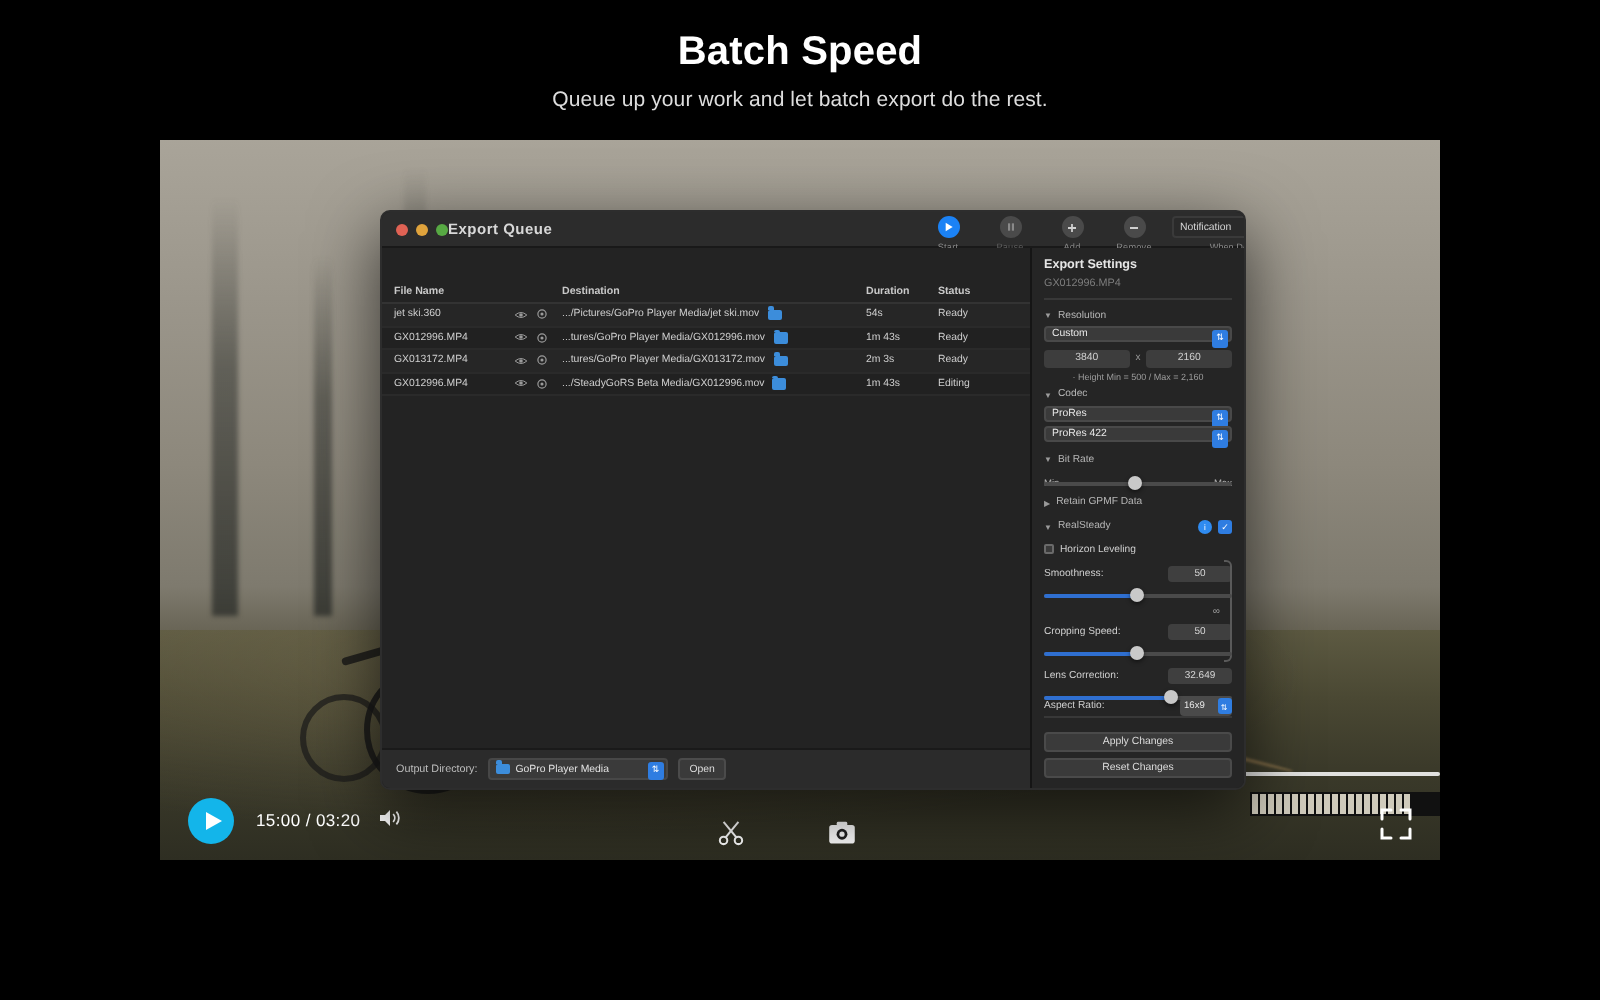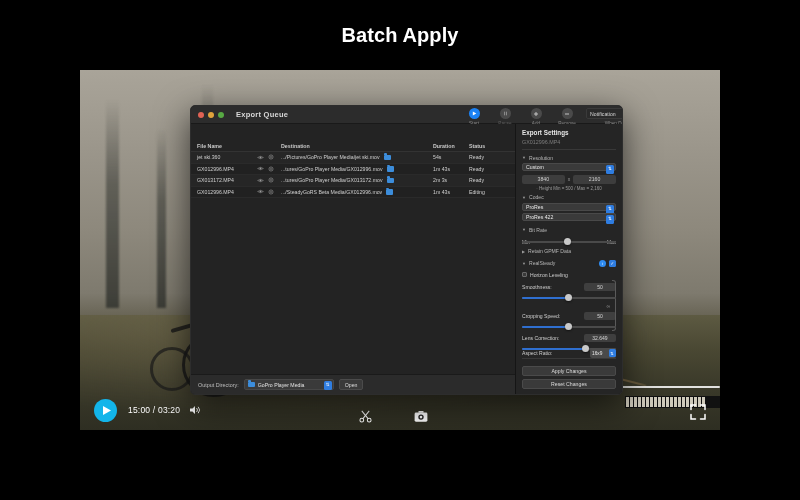--- a/index.html
+++ b/index.html
@@ -75,21 +75,21 @@
 
   
   .win { position:absolute; left:190px; top:105px; width:433px; height:290px;
          background:#1f1f1f; border-radius:5px; overflow:hidden;
          box-shadow:0 10px 34px rgba(0,0,0,.65); border:1px solid #2d2d2d; }
   .titlebar { height:18px; background:#2c2c2c; display:flex; align-items:center;
               padding:0 7px; border-bottom:1px solid #191919; position:relative; }
   .lights { display:flex; gap:4px; }
   .lights i { width:6px; height:6px; border-radius:50%; display:block; }
   .l-red{background:#e06254;} .l-yel{background:#e0a33c;} .l-grn{background:#57a943;}
-  .win-title { color:#d8d8d8; font-size:7.5px; font-weight:700; margin-left:12px; letter-spacing:.25px; }
+  .win-title { color:#d8d8d8; font-size:7.5px; font-weight:700; letter-spacing:.25px; }
 
   
   .toolbar { position:absolute; right:0; top:0; height:26px; width:165px;
              display:flex; align-items:flex-start; padding-top:2px; }
   .tb-group { display:flex; gap:5px; margin-left:4px; }
   .tb-item { width:26px; display:flex; flex-direction:column; align-items:center; }
   .tb-circ { width:11px; height:11px; border-radius:50%; background:#4a4a4a;
              display:flex; align-items:center; justify-content:center; }
   .tb-circ.active { background:#1b82f5; }
   .tb-lab { color:#8a8a8a; font-size:4.6px; margin-top:1.5px; letter-spacing:.1px; }
@@ -184,21 +184,22 @@
   .act-btn { height:10px; background:#3a3a3a; border:1px solid #4a4a4a; border-radius:2px;
              display:flex; align-items:center; justify-content:center;
              color:#dcdcdc; font-size:5.2px; margin-top:3px; }
   .bracket { position:absolute; right:0px; top:0; width:4px; height:100%;
              border:1px solid #5a5a5a; border-left:none; border-radius:0 3px 3px 0; }
 </style>
 </head>
 <body>
 
 <div class="page-head">
-  <div class="page-title">Batch Apply</div>
+  <div class="page-title">Batch Speed</div>
+  <div class="page-sub">Queue up your work and let batch export do the rest.</div>
 </div>
 
 <div class="video-stage">
   <div class="bg-sky"></div>
 
   <div class="tree" style="left:4%;  width:13px; height:58%;"></div>
   <div class="tree" style="left:12%; width:9px;  height:50%;"></div>
   <div class="tree" style="left:19%; width:11px; height:62%;"></div>
   <div class="tree" style="left:30%; width:8px;  height:46%;"></div>
   <div class="tree" style="left:40%; width:10px; height:54%;"></div>

